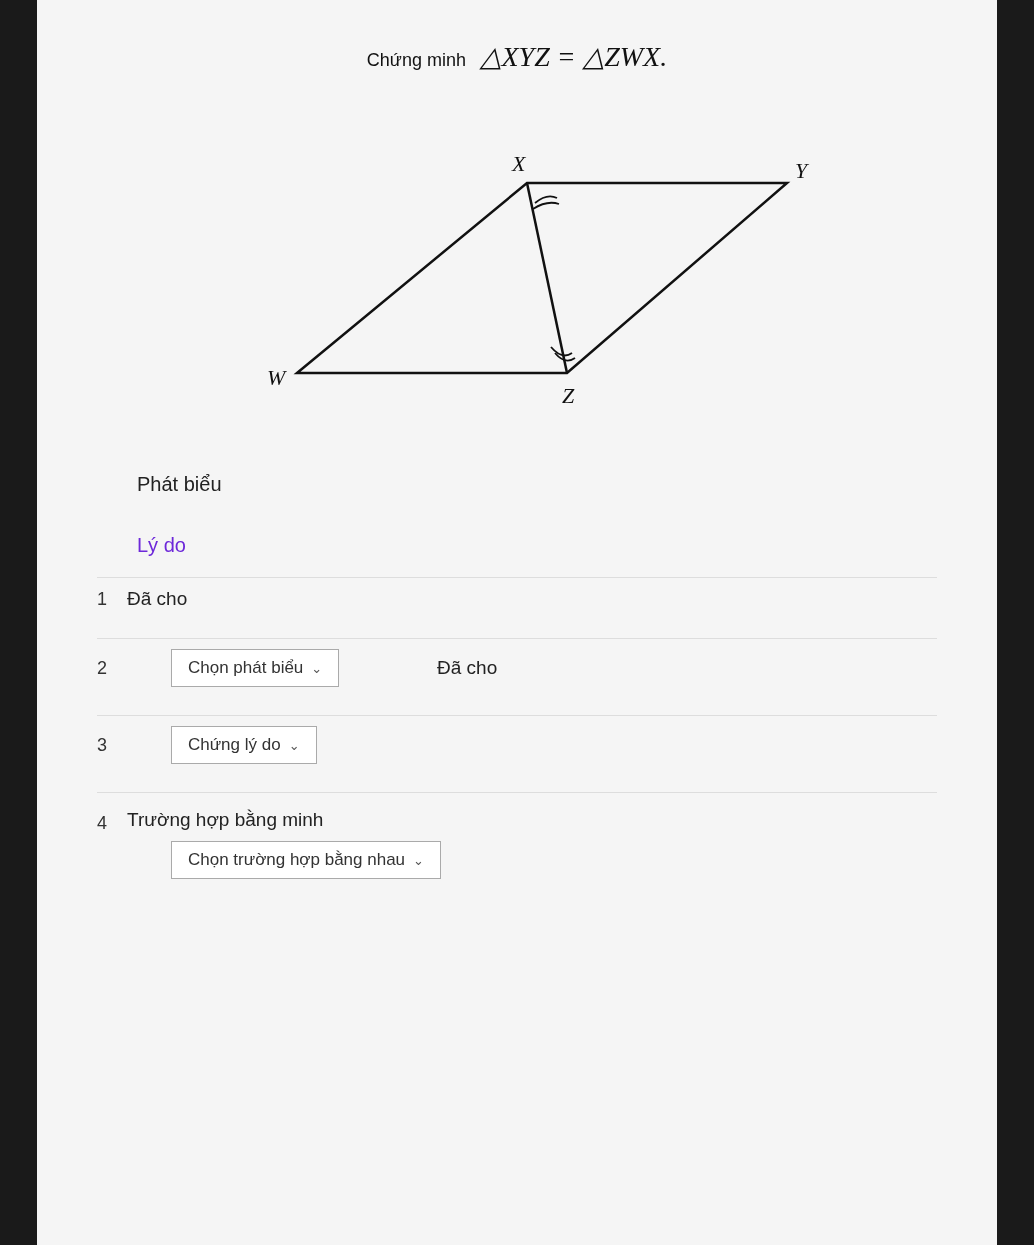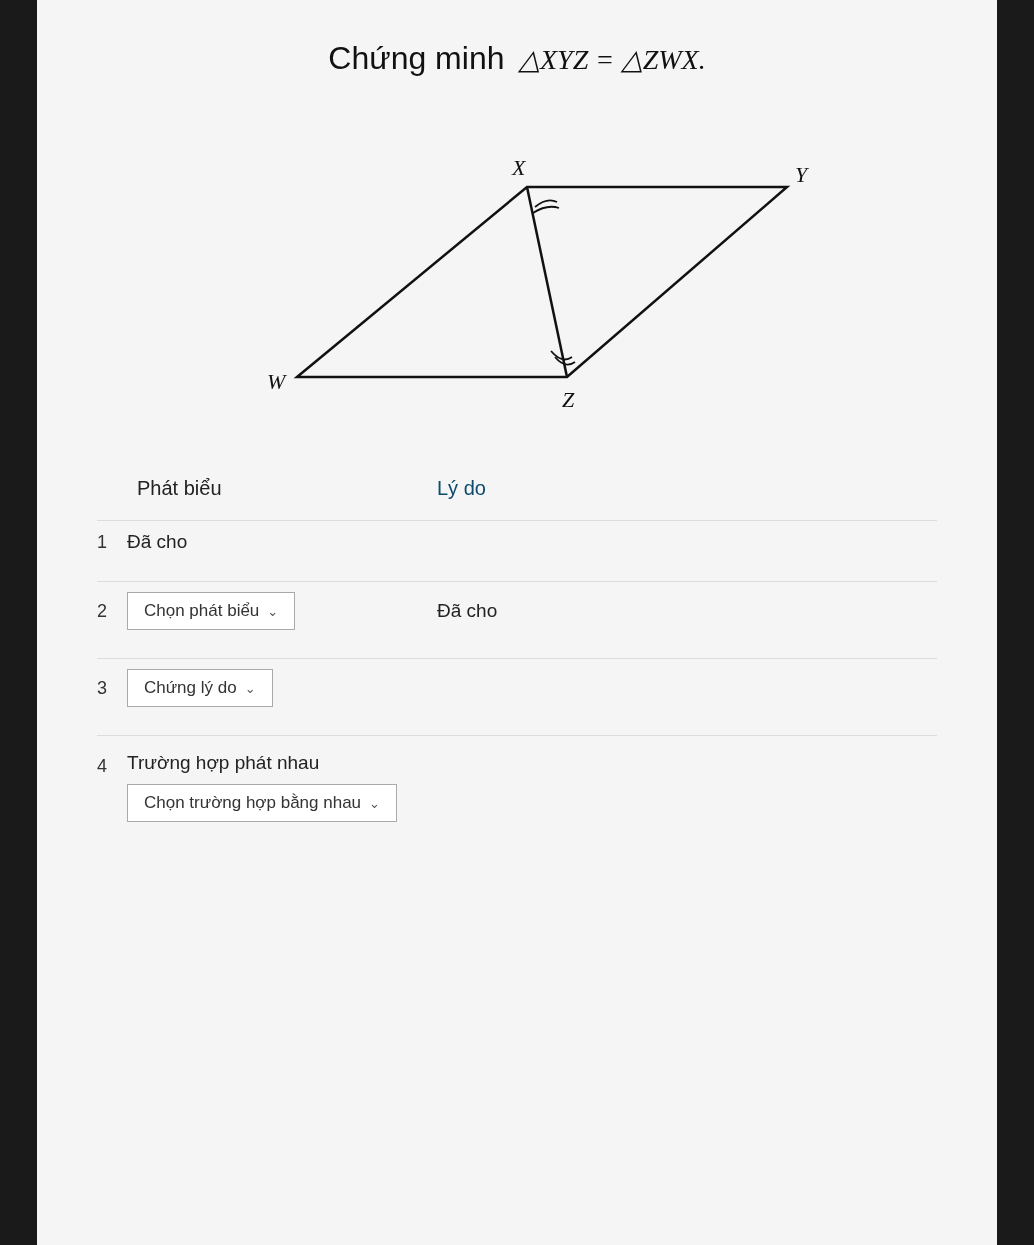--- a/index.html
+++ b/index.html
@@ -26,52 +26,53 @@
       font-size: 28px;
       font-style: italic;
       text-align: center;
       margin-bottom: 30px;
       color: #111;
     }
 
     .title .normal {
       font-style: normal;
       font-family: Arial, sans-serif;
-      font-size: 32px;
+      font-size: 18px;
     }
 
     .diagram-area {
       display: flex;
       justify-content: center;
       margin-bottom: 50px;
     }
 
     .proof-table {
       width: 100%;
       margin-top: 10px;
     }
 
     .proof-header {
       display: flex;
-      flex-direction: row;
+      flex-direction: column;
       margin-bottom: 20px;
       padding-left: 40px;
+      gap: 38px;
     }
 
     .proof-header .col-phat-bieu {
       width: 300px;
       font-size: 20px;
       font-family: Arial, sans-serif;
       color: #222;
     }
 
     .proof-header .col-ly-do {
       font-size: 20px;
       font-family: Arial, sans-serif;
-      color: #0c4a6e;
+      color: #6d28d9;
     }
 
     .proof-row {
       display: flex;
       flex-direction: row;
       align-items: center;
       margin-bottom: 28px;
     }
 
     .row-num {
@@ -122,20 +123,21 @@
       align-items: center;
       border: 1.5px solid #aaa;
       border-radius: 0;
       background: #fff;
       padding: 8px 16px;
       font-size: 17px;
       font-family: Arial, sans-serif;
       color: #333;
       cursor: pointer;
       gap: 8px;
+      margin-left: 44px;
     }
 
     .dropdown-btn .chevron {
       font-size: 13px;
       color: #555;
     }
 
     .separator {
       height: 1px;
       background: #ddd;
@@ -214,21 +216,21 @@
           <span class="chevron">⌄</span>
         </button>
       </div>
     </div>
 
     <div class="separator"></div>
 
     <div class="proof-row" style="align-items:flex-start; padding-top: 6px;">
       <div class="row-num" style="padding-top:4px;">4</div>
       <div class="col-ly-do" style="display:flex; flex-direction:column; gap:10px;">
-        <div style="font-family:Arial,sans-serif; font-size:19px;">Trường hợp phát nhau</div>
+        <div style="font-family:Arial,sans-serif; font-size:19px;">Trường hợp bằng minh</div>
         <button class="dropdown-btn">
           <span>Chọn trường hợp bằng nhau</span>
           <span class="chevron">⌄</span>
         </button>
       </div>
     </div>
 
   </div>
 </div>
 

